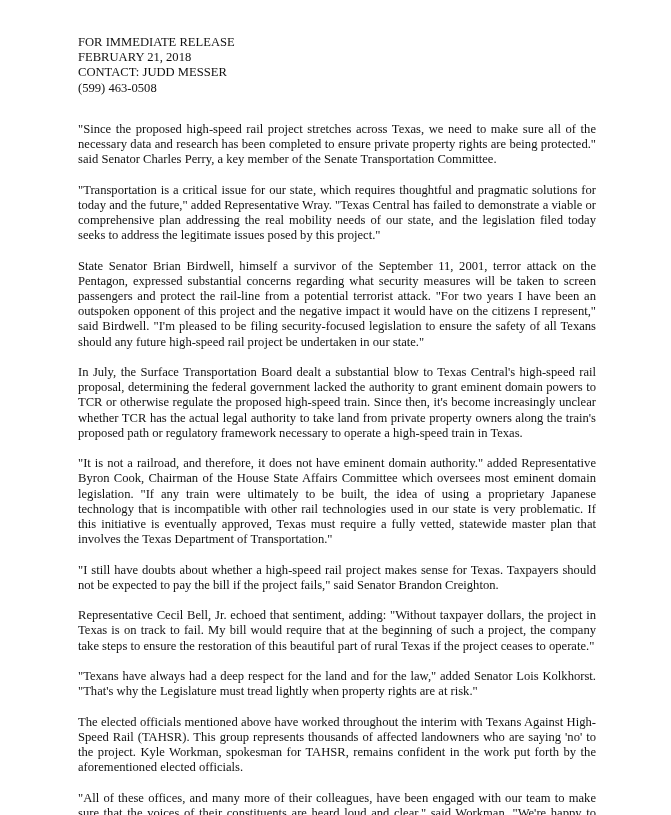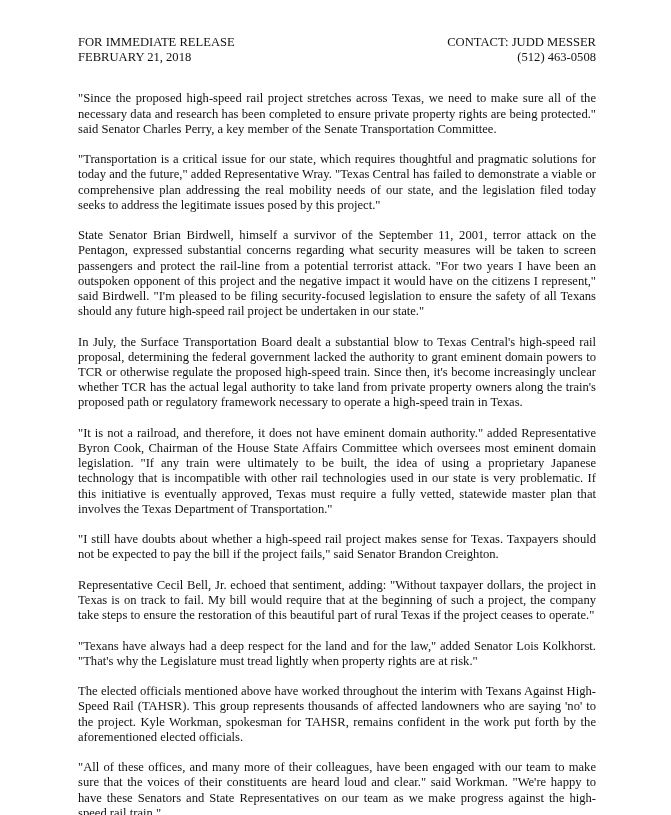--- a/index.html
+++ b/index.html
@@ -2,39 +2,39 @@
 <html><head>
   <meta charset="utf-8">
   <style>
     html, body { margin: 0; padding: 0; background: #ffffff; }
     body { width: 671px; height: 815px; overflow: hidden; position: relative; }
     .page {
       position: absolute; left: 78px; top: 35px; width: 518px;
       font-family: "Liberation Serif", serif; font-size: 12.6px; line-height: 15.2px;
       color: #111111;
     }
-    .header { display: flex; justify-content: space-between; }
-    .header .col-right { text-align: right; }
+    .header { display: flex; justify-content: space-between; flex-direction: column; }
+    .header .col-right { }
     .header-line { display: block; white-space: nowrap; }
     .body { margin-top: 26px; }
     .para { margin: 0 0 15.2px 0; text-align: justify; }
     .para.last { margin-bottom: 0; }
   </style>
 </head>
 <body>
 
 <div class="page">
   <div class="header">
     <div class="col-left">
       <span class="header-line">FOR IMMEDIATE RELEASE</span>
       <span class="header-line">FEBRUARY 21, 2018</span>
     </div>
     <div class="col-right">
       <span class="header-line">CONTACT: JUDD MESSER</span>
-      <span class="header-line">(512) 463-0508</span>
+      <span class="header-line">(599) 463-0508</span>
     </div>
   </div>
 
   <div class="body">
     <p class="para">"Since the proposed high-speed rail project stretches across Texas, we need to make sure all of the necessary data and research has been completed to ensure private property rights are being protected." said Senator Charles Perry, a key member of the Senate Transportation Committee.</p>
     <p class="para">"Transportation is a critical issue for our state, which requires thoughtful and pragmatic solutions for today and the future," added Representative Wray.  "Texas Central has failed to demonstrate a viable or comprehensive plan addressing the real mobility needs of our state, and the legislation filed today seeks to address the legitimate issues posed by this project."</p>
     <p class="para">State Senator Brian Birdwell, himself a survivor of the September 11, 2001, terror attack on the Pentagon, expressed substantial concerns regarding what security measures will be taken to screen passengers and protect the rail-line from a potential terrorist attack.  "For two years I have been an outspoken opponent of this project and the negative impact it would have on the citizens I represent," said Birdwell.  "I'm pleased to be filing security-focused legislation to ensure the safety of all Texans should any future high-speed rail project be undertaken in our state."</p>
     <p class="para">In July, the Surface Transportation Board dealt a substantial blow to Texas Central's high-speed rail proposal, determining the federal government lacked the authority to grant eminent domain powers to TCR or otherwise regulate the proposed high-speed train.  Since then, it's become increasingly unclear whether TCR has the actual legal authority to take land from private property owners along the train's proposed path or regulatory framework necessary to operate a high-speed train in Texas.</p>
     <p class="para">"It is not a railroad, and therefore, it does not have eminent domain authority." added Representative Byron Cook, Chairman of the House State Affairs Committee which oversees most eminent domain legislation.  "If any train were ultimately to be built, the idea of using a proprietary Japanese technology that is incompatible with other rail technologies used in our state is very problematic. If this initiative is eventually approved, Texas must require a fully vetted, statewide master plan that involves the Texas Department of Transportation."</p>
     <p class="para">"I still have doubts about whether a high-speed rail project makes sense for Texas. Taxpayers should not be expected to pay the bill if the project fails," said Senator Brandon Creighton.</p>

